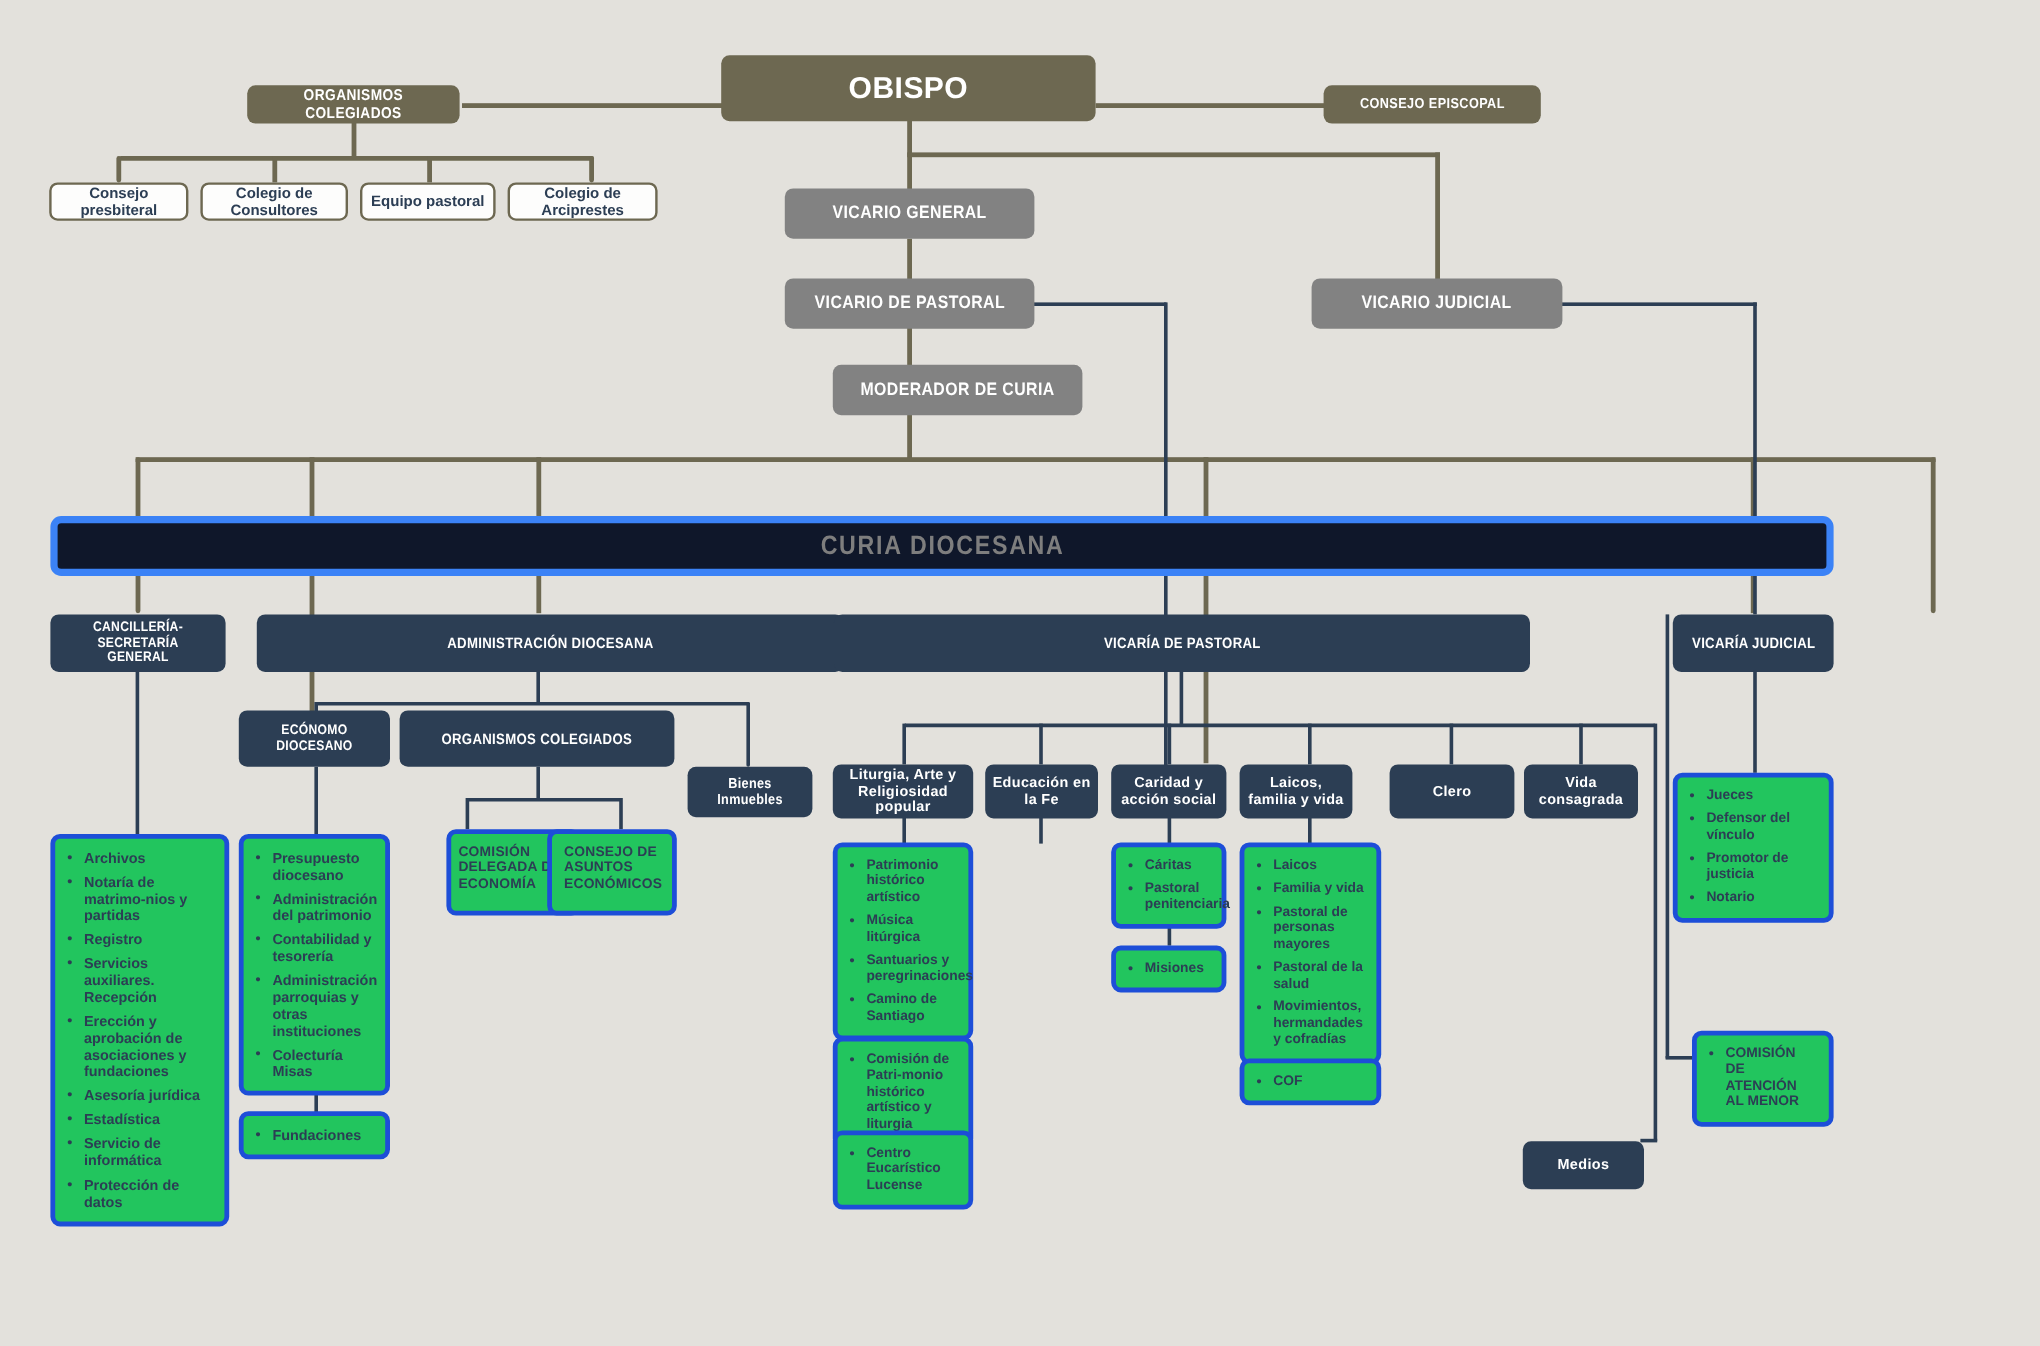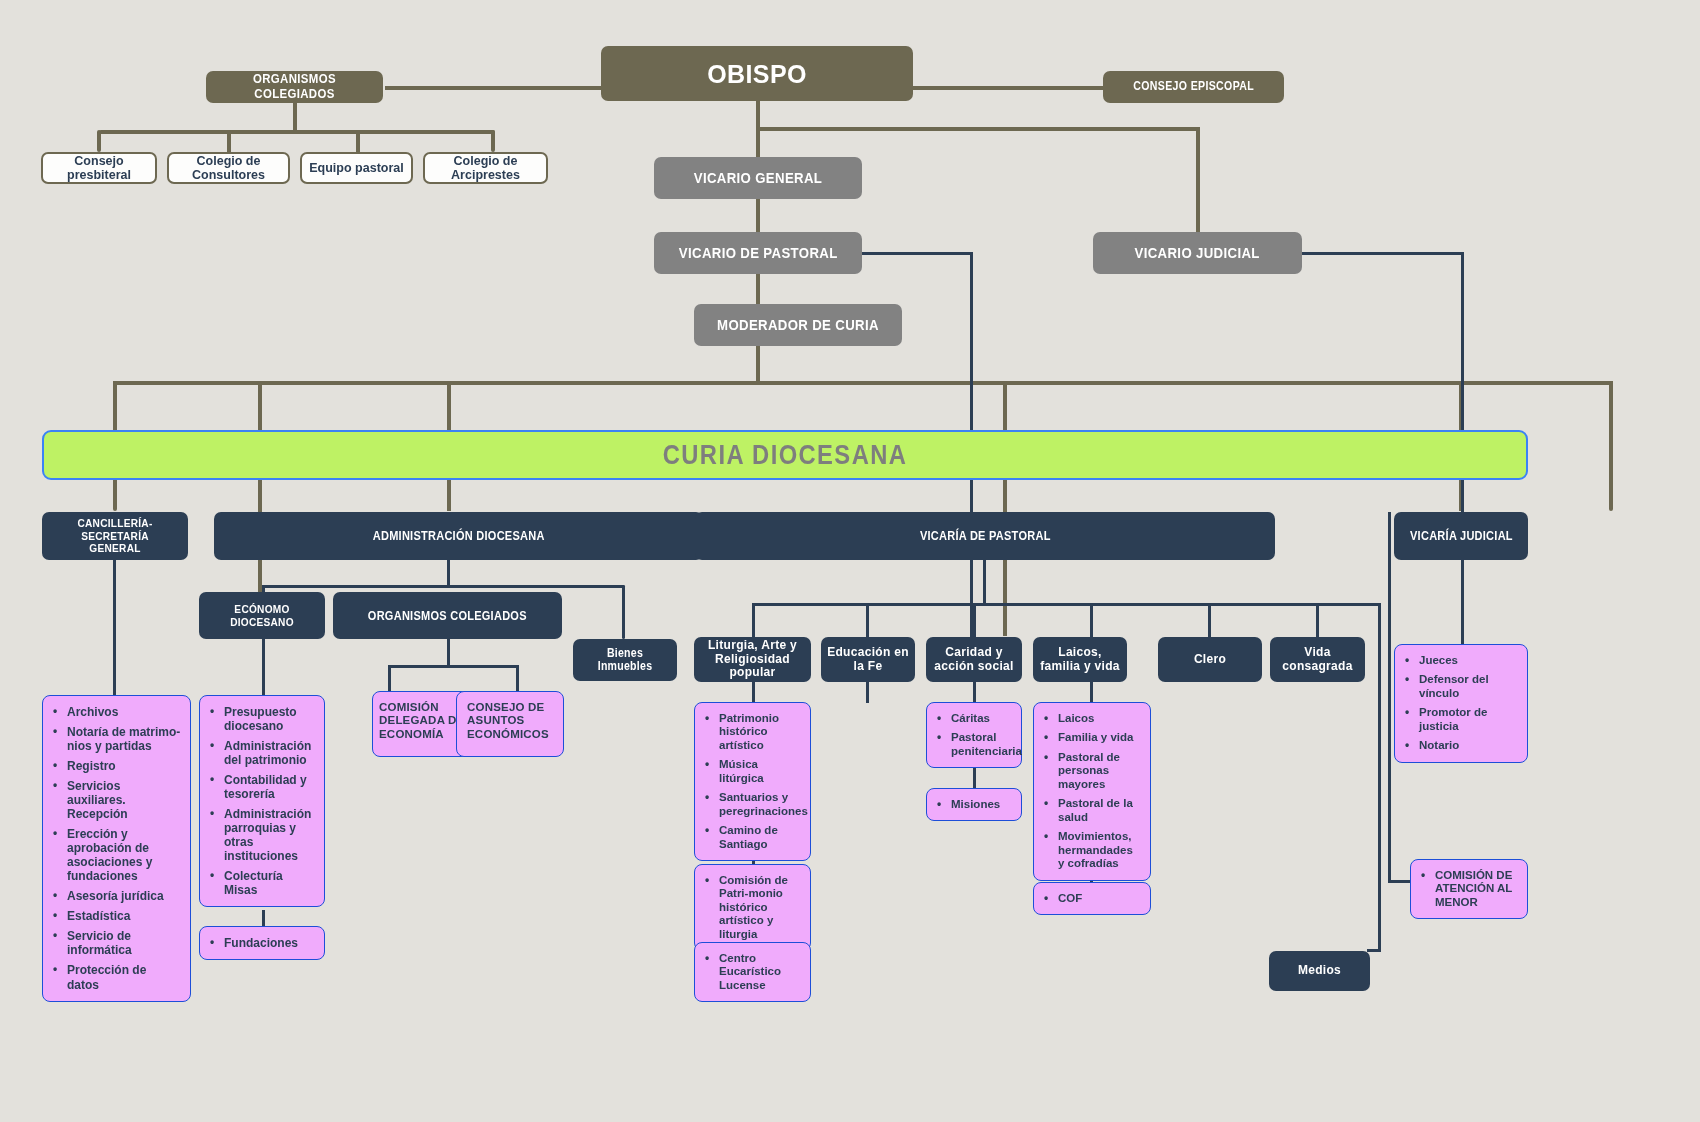--- a/index.html
+++ b/index.html
@@ -43,35 +43,35 @@
     font-weight:bold;
   }
   .white.olivebd{border-color:#6d6851;}
 
   
   .cond{transform:scaleX(.88);transform-origin:center;display:inline-block;}
 
   
   #curia{
     position:absolute;
-    background:#bef264;color:#7e7e7e;
-    border:2px solid #3b82f6;
+    background:#0f172a;color:#7e7e7e;
+    border:6px solid #3b82f6;
     border-radius:9px;
     display:flex;align-items:center;justify-content:center;
     font-weight:bold;letter-spacing:1.6px;
-    font-size:27px;
+    font-size:22px;
     box-sizing:border-box;
   }
 
   
   .card{
     position:absolute;
     box-sizing:border-box;
-    background:#f0abfc;
-    border:1px solid #1d4ed8;
+    background:#22c55e;
+    border:4px solid #1d4ed8;
     border-radius:8px;
     color:#2c3e54;
     padding:9px 9px 9px 6px;
   }
   .card ul{margin:0;padding:0 0 0 16px;list-style:none;}
   .card li{
     position:relative;
     font-weight:bold;
     line-height:1.17;
     margin-bottom:6px;

